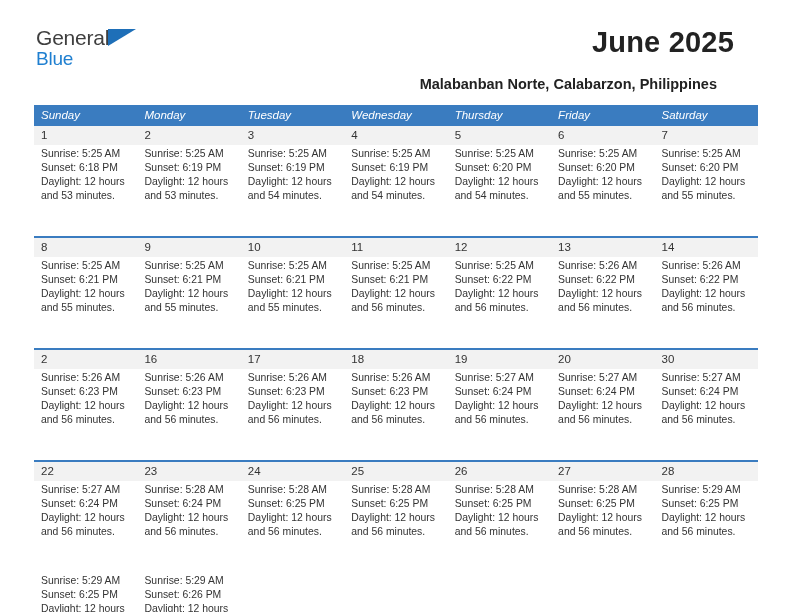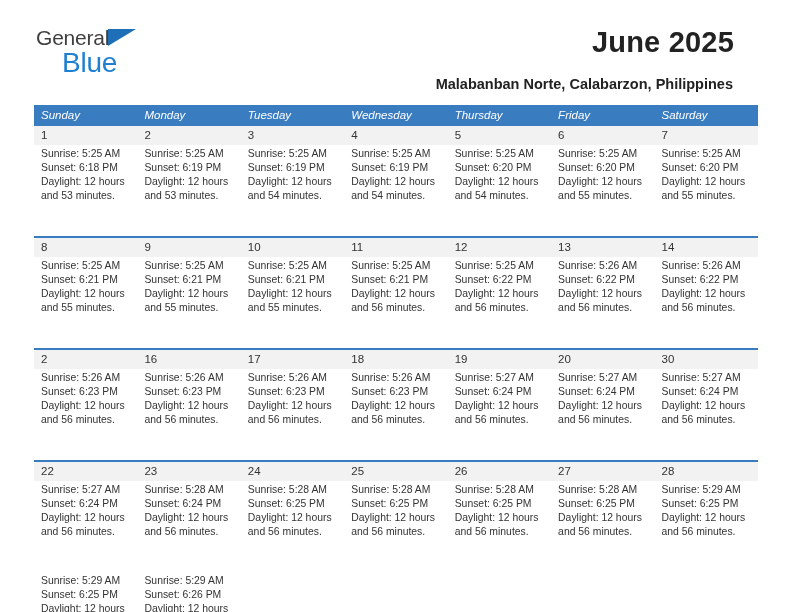--- a/index.html
+++ b/index.html
@@ -46,38 +46,37 @@
     position: absolute;
     left: 72px;
     top: 2px;
     width: 0;
     height: 0;
     border-left: 28px solid #1e6fb8;
     border-bottom: 17px solid transparent;
   }
   .logo-blue {
     display: block;
-    font-size: 28px;
+    font-size: 19px;
     color: #1f7fd0;
     margin-top: 1px;
-    margin-left: 26px;
     letter-spacing: -0.2px;
   }
   .title {
     position: absolute;
     right: 0;
     top: 26px;
     font-size: 29px;
     color: #222222;
     font-weight: bold;
     letter-spacing: 0.2px;
   }
   .subtitle {
     position: absolute;
-    right: 1px;
+    right: 17px;
     top: 76px;
     font-size: 14.5px;
     color: #222222;
     font-weight: bold;
   }
 
   
   .calendar {
     position: absolute;
     left: 34px;

